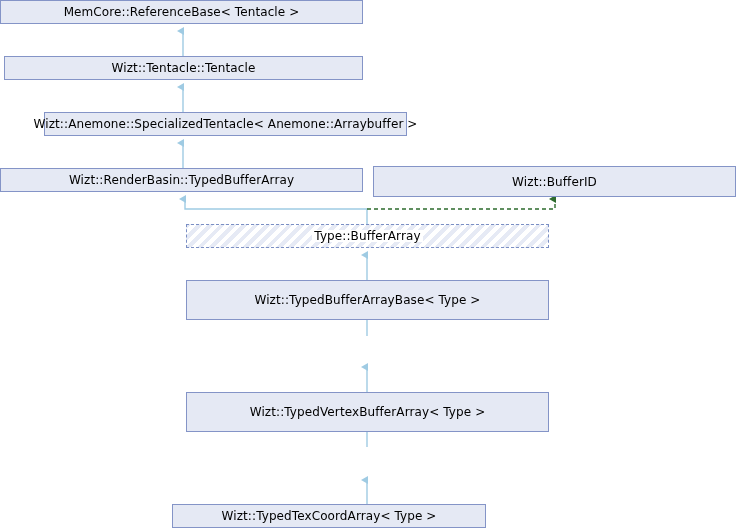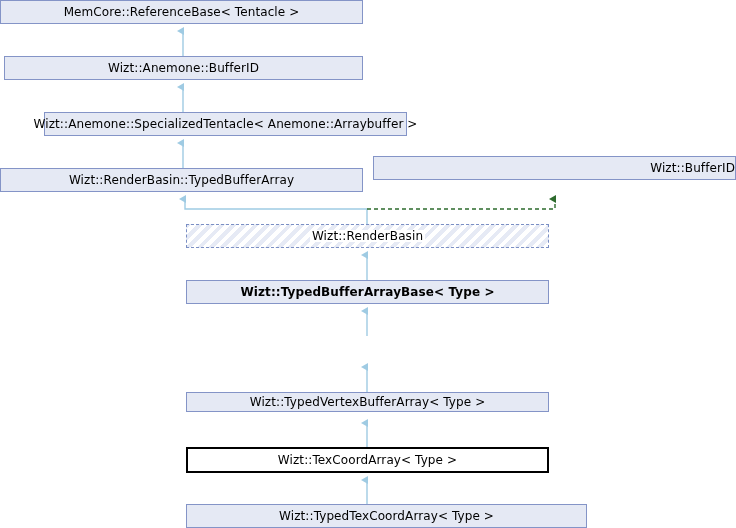--- a/index.html
+++ b/index.html
@@ -98,49 +98,46 @@
     <line x1="367" y1="447" x2="367" y2="423" stroke="#9fcbe3" stroke-width="1.4" marker-end="url(#ah-blue)"></line>
 
     <line x1="367" y1="504" x2="367" y2="480" stroke="#9fcbe3" stroke-width="1.4" marker-end="url(#ah-blue)"></line>
   </svg>
 
   <div class="node normal" style="left:0px;  top:0px;   width:363px; height:24px;">
     <span class="label">MemCore::ReferenceBase&lt; Tentacle &gt;</span>
   </div>
 
   <div class="node normal" style="left:4px;  top:56px;  width:359px; height:24px;">
-    <span class="label">Wizt::Anemone::BufferID</span>
+    <span class="label">Wizt::Tentacle::Tentacle</span>
   </div>
 
   <div class="node normal" style="left:0px;  top:112px; width:363px; height:24px;margin-left:44px;">
     <span class="label">Wizt::Anemone::SpecializedTentacle&lt; Anemone::Arraybuffer &gt;</span>
   </div>
 
   <div class="node normal" style="left:0px;  top:168px; width:363px; height:24px;">
     <span class="label">Wizt::RenderBasin::TypedBufferArray</span>
   </div>
 
-  <div class="node normal" style="left:373px; top:156px; width:363px; height:24px;justify-content:flex-end;">
+  <div class="node normal" style="left:373px; top:166px; width:363px; height:31px;">
     <span class="label">Wizt::BufferID</span>
   </div>
 
   <div class="node abstract" style="left:186px; top:224px; width:363px; height:24px;">
-    <span class="label">Wizt::RenderBasin</span>
+    <span class="label">Type::BufferArray</span>
   </div>
 
-  <div class="node normal" style="left:186px; top:280px; width:363px; height:24px;font-weight:bold;">
+  <div class="node normal" style="left:186px; top:280px; width:363px; height:40px;">
     <span class="label">Wizt::TypedBufferArrayBase&lt; Type &gt;</span>
   </div>
 
 
-  <div class="node normal" style="left:186px; top:392px; width:363px; height:20px;">
+  <div class="node normal" style="left:186px; top:392px; width:363px; height:40px;">
     <span class="label">Wizt::TypedVertexBufferArray&lt; Type &gt;</span>
   </div>
 
-  <div class="node current" style="left:186px; top:447px; width:363px; height:26px;">
-    <span class="label">Wizt::TexCoordArray&lt; Type &gt;</span>
-  </div>
 
-  <div class="node normal" style="left:186px; top:504px; width:401px; height:24px;">
+  <div class="node normal" style="left:172px; top:504px; width:314px; height:24px;">
     <span class="label">Wizt::TypedTexCoordArray&lt; Type &gt;</span>
   </div>
 
 </div>
 
 </body></html>

